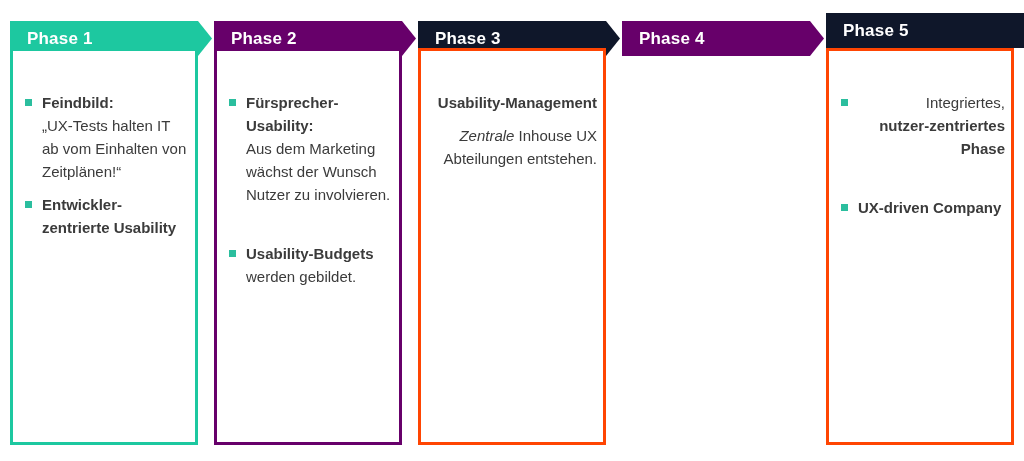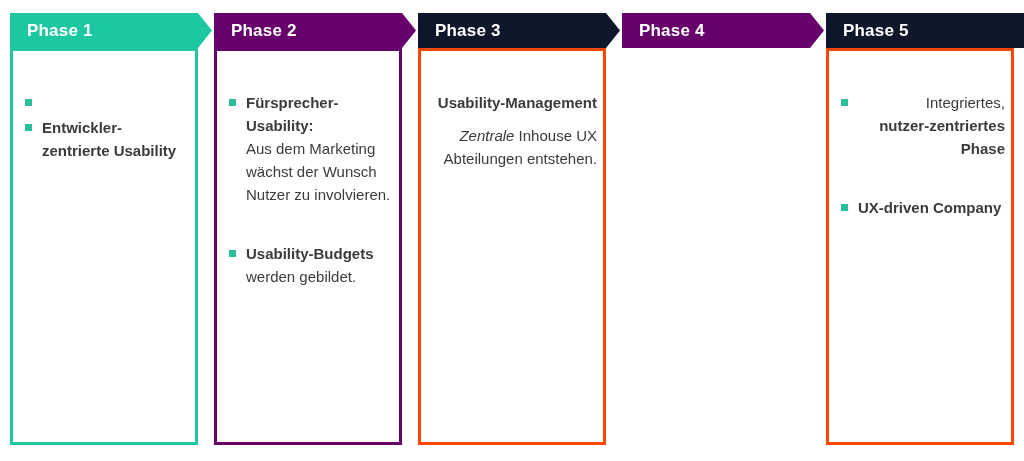--- a/index.html
+++ b/index.html
@@ -6,21 +6,21 @@
   .canvas{
     position:relative;width:1024px;height:461px;background:#ffffff;
     font-family:"Liberation Sans","DejaVu Sans",sans-serif;overflow:hidden;
   }
   .col{position:absolute;top:0;width:188px;height:461px;}
   .hdr{
     position:absolute;top:13px;left:0;height:35px;box-sizing:border-box;
     display:flex;align-items:center;padding-left:17px;
     color:#ffffff;font-size:17px;font-weight:bold;letter-spacing:.2px;
   }
-  .hdr.arrow{width:202px;clip-path:polygon(0 0,188px 0,202px 17.5px,188px 35px,0 35px);}
+  .hdr.arrow{width:202px;clip-path:polygon(0 0,188px 0,202px 17.5px,188px 35px,0 35px);margin-top:8px;}
   .hdr.flat{width:206px;}
   .bg-teal{background:#1DC8A0;}
   .bg-purple{background:#67006A;}
   .bg-orange{background:#0f172a;}
   .box{
     position:absolute;top:48px;left:0;width:188px;height:397px;box-sizing:border-box;
     background:#ffffff;border:3px solid;padding:40px 6px 0 9px;
   }
   .bd-teal{border-color:#1DC8A0;}
   .bd-purple{border-color:#67006A;}
@@ -40,20 +40,24 @@
 <div class="canvas">
 
   <div class="col" style="left:10px">
     <div class="hdr arrow bg-teal">
       <span>Phase 1</span>
     </div>
     <div class="box bd-teal">
       <ul class="blist">
         <li>
           <span class="bullet"></span>
+          <span class="txt">
+            <span class="seg-b">Feindbild:</span><br>
+            <span>„UX-Tests halten IT ab vom Einhalten von Zeitplänen!“</span>
+          </span>
         </li>
         <li>
           <span class="bullet"></span>
           <span class="txt">
             <span class="seg-b">Entwickler-zentrierte Usability</span>
           </span>
         </li>
       </ul>
     </div>
   </div>

